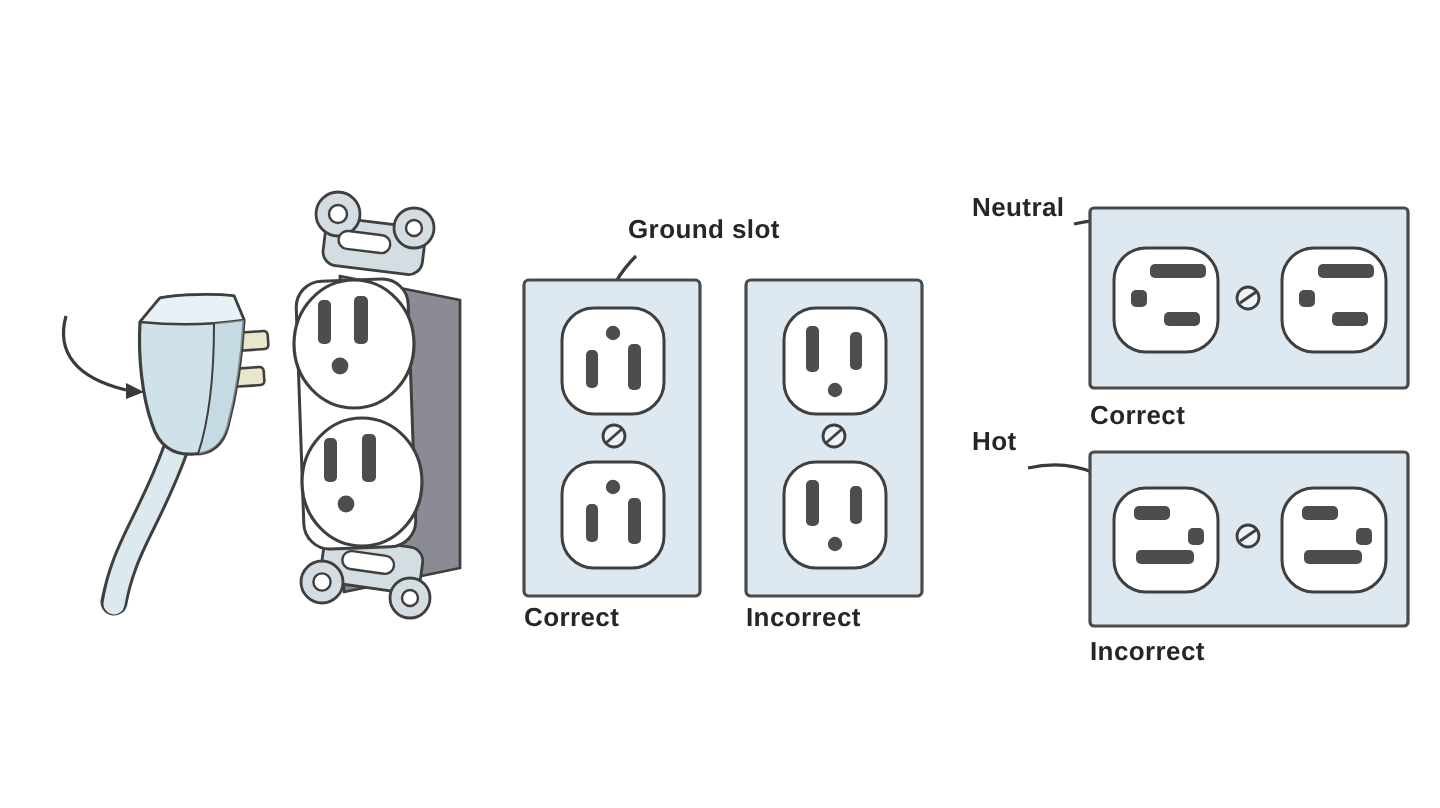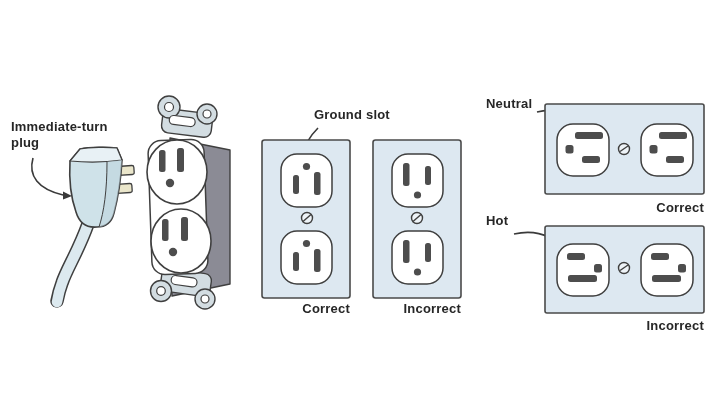--- a/index.html
+++ b/index.html
@@ -1,20 +1,20 @@
 <!DOCTYPE html>
 <html><head>
 <meta charset="utf-8">
 <style>
   html,body{margin:0;padding:0;background:#fff;}
   #stage{position:relative;width:720px;height:404px;background:#ffffff;overflow:hidden;
          font-family:"Liberation Sans",sans-serif;}
   #art{position:absolute;left:0;top:0;}
   .lbl{position:absolute;font-weight:700;font-size:13px;line-height:16px;color:#262626;letter-spacing:.2px;}
-  .cap{position:absolute;font-weight:700;font-size:13px;color:#262626;text-align:right;letter-spacing:.2px;}
+  .cap{position:absolute;font-weight:700;font-size:13px;color:#262626;text-align:left;letter-spacing:.2px;}
 </style>
 </head>
 <body>
 
 <div id="stage">
 
   <svg id="art" width="720" height="404" viewBox="0 0 720 404">
 
     <g>
 
@@ -149,21 +149,20 @@
         <circle cx="624" cy="268" r="5.5" fill="#eef3f7" stroke="#3f3f3f" stroke-width="1.4"></circle>
         <line x1="620" y1="270.5" x2="628" y2="265" stroke="#3f3f3f" stroke-width="1.4"></line>
       </g>
       <rect x="641" y="244" width="52" height="52" rx="16" fill="#ffffff" stroke="#3f3f3f" stroke-width="1.5"></rect>
       <rect x="651" y="253" width="18" height="7" rx="2.5" fill="#4d4d4d"></rect>
       <rect x="678" y="264" width="8" height="8.5" rx="2.5" fill="#4d4d4d"></rect>
       <rect x="652" y="275" width="29" height="7" rx="2.5" fill="#4d4d4d"></rect>
     </g>
   </svg>
 
-  <div class="lbl" style="left:11px; top:119px; width:116px;">Immediate-turn plug</div>
 
   <div class="lbl" style="left:314px; top:107px; white-space:nowrap;">Ground slot</div>
 
   <div class="cap" style="left:262px; top:301px; width:88px;">Correct</div>
 
   <div class="cap" style="left:373px; top:301px; width:88px;">Incorrect</div>
 
   <div class="lbl" style="left:486px; top:96px; white-space:nowrap;">Neutral</div>
 
   <div class="cap" style="left:545px; top:200px; width:159px;">Correct</div>

